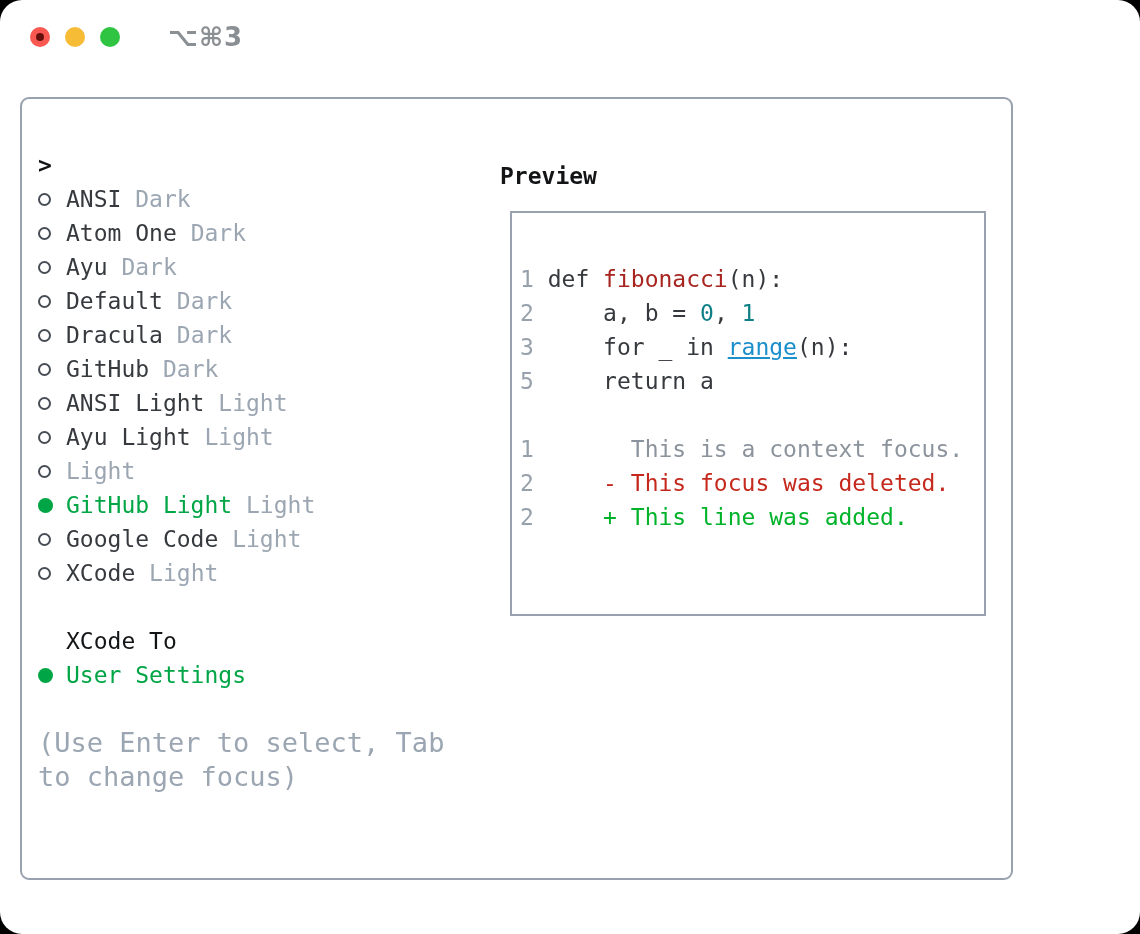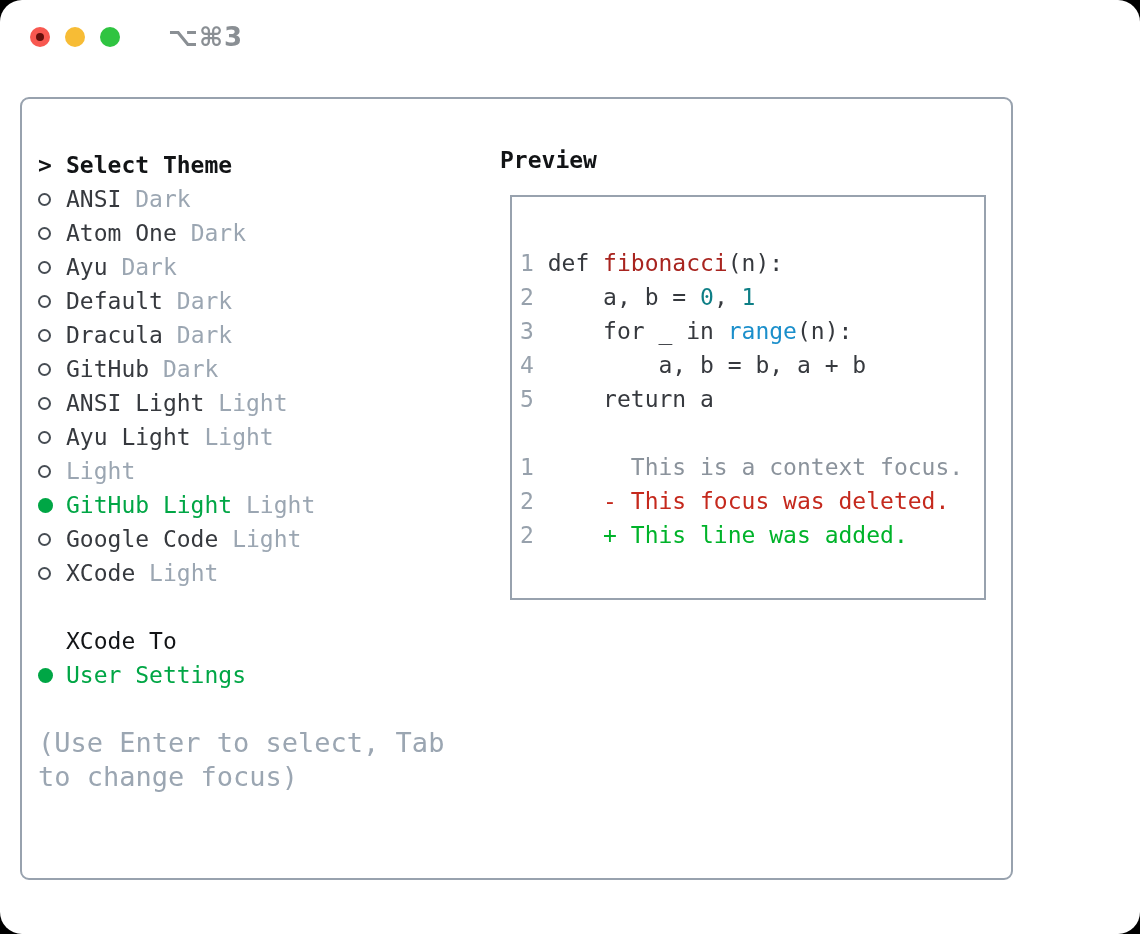--- a/index.html
+++ b/index.html
@@ -46,31 +46,31 @@
   .radio.on{width:15px;height:15px;border:none;background:var(--accent_green);}
   .sel{color:var(--accent_green);}
   .spacer{height:34px;}
   
   .left-col{position:absolute;left:16px;top:49px;width:452px;}
   .hint{
     margin-top:0;max-width:430px;font-size:27px;line-height:34px;
     color:var(--muted);white-space:normal;
   }
   
-  .right-col{position:absolute;left:478px;top:44px;}
+  .right-col{position:absolute;left:478px;top:60px;}
   .code-box{
     margin-left:10px;margin-top:18px;width:476px;height:405px;
     border:2px solid var(--panel_border);background:#fff;
     padding:49px 6px 46px 8px;overflow:hidden;
   }
   .code-line{height:34px;line-height:34px;font-size:23px;white-space:pre;}
   .seg-ln{color:var(--line_number);}
   .seg-code{color:var(--text);}
   .seg-func{color:var(--function_red);}
-  .seg-call{color:var(--call_blue);}
+  .seg-call{color:var(--call_blue);text-decoration:underline;}
   .seg-num{color:var(--number_teal);}
   .seg-context{color:var(--context_gray);}
   .seg-deleted{color:var(--deleted_red);}
   .seg-added{color:var(--added_green);}
 </style>
 </head>
 <body>
 
 <div class="window">
 
@@ -81,21 +81,20 @@
     <span class="light yellow"></span>
     <span class="light green"></span>
     <span class="win-title">⌥⌘3</span>
   </div>
 
   <div class="panel">
 
     <div class="left-col">
       <div class="row">
         <span class="gutter"><span class="prefix">&gt;</span></span>
-        <span class="label bold">Select Theme</span>
       </div>
 
       <div id="theme-items">
           <div class="row"><span class="gutter"><span class="radio"></span></span><span class="label">ANSI </span><span class="tag">Dark</span></div>
           <div class="row"><span class="gutter"><span class="radio"></span></span><span class="label">Atom One </span><span class="tag">Dark</span></div>
           <div class="row"><span class="gutter"><span class="radio"></span></span><span class="label">Ayu </span><span class="tag">Dark</span></div>
           <div class="row"><span class="gutter"><span class="radio"></span></span><span class="label">Default </span><span class="tag">Dark</span></div>
           <div class="row"><span class="gutter"><span class="radio"></span></span><span class="label">Dracula </span><span class="tag">Dark</span></div>
           <div class="row"><span class="gutter"><span class="radio"></span></span><span class="label">GitHub </span><span class="tag">Dark</span></div>
           <div class="row"><span class="gutter"><span class="radio"></span></span><span class="label">ANSI Light </span><span class="tag">Light</span></div>
@@ -124,21 +123,20 @@
 
     <div class="right-col">
       <div class="row">
         <span class="label bold">Preview</span>
       </div>
       <div class="code-box">
         <div id="code-lines">
             <div class="code-line"><span class="seg-ln">1 </span><span class="seg-code">def </span><span class="seg-func">fibonacci</span><span class="seg-code">(n):</span></div>
             <div class="code-line"><span class="seg-ln">2 </span><span class="seg-code">    a, b = </span><span class="seg-num">0</span><span class="seg-code">, </span><span class="seg-num">1</span></div>
             <div class="code-line"><span class="seg-ln">3 </span><span class="seg-code">    for _ in </span><span class="seg-call">range</span><span class="seg-code">(n):</span></div>
-            <div class="code-line"><span class="seg-ln">4 </span><span class="seg-code">        a, b = b, a + b</span></div>
             <div class="code-line"><span class="seg-ln">5 </span><span class="seg-code">    return a</span></div>
             <div class="code-line">&nbsp;</div>
             <div class="code-line"><span class="seg-ln">1 </span><span class="seg-context">      This is a context focus.</span></div>
             <div class="code-line"><span class="seg-ln">2 </span><span class="seg-deleted">    - This focus was deleted.</span></div>
             <div class="code-line"><span class="seg-ln">2 </span><span class="seg-added">    + This line was added.</span></div>
           </div>
       </div>
     </div>
 
   </div>

